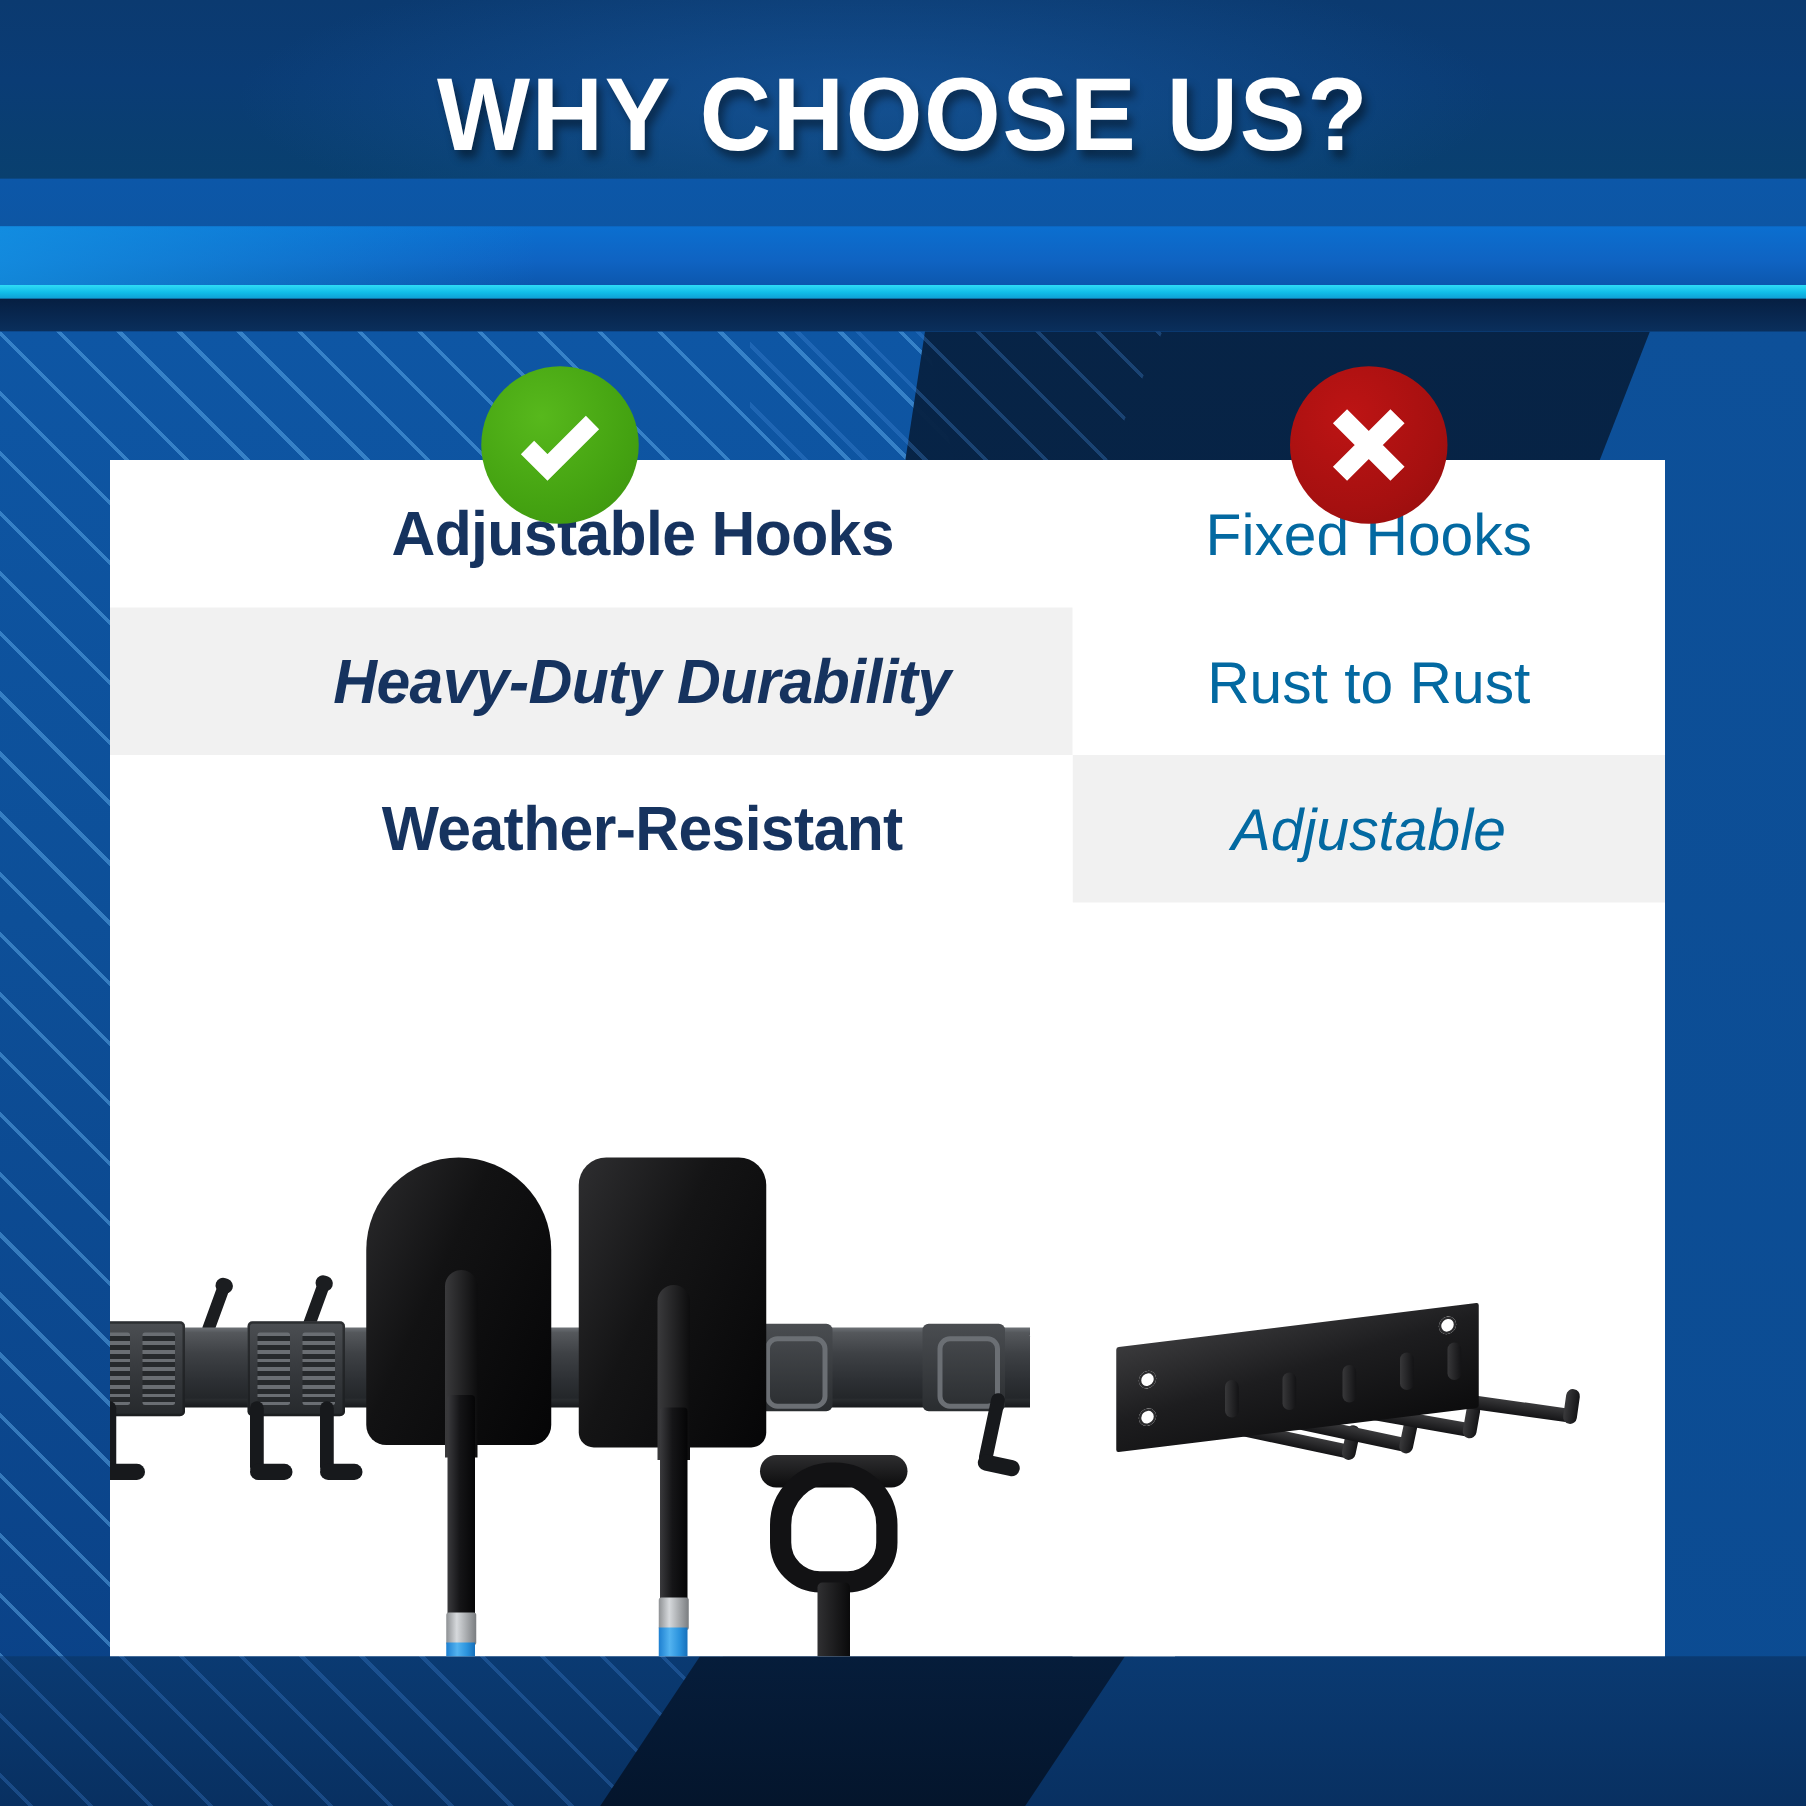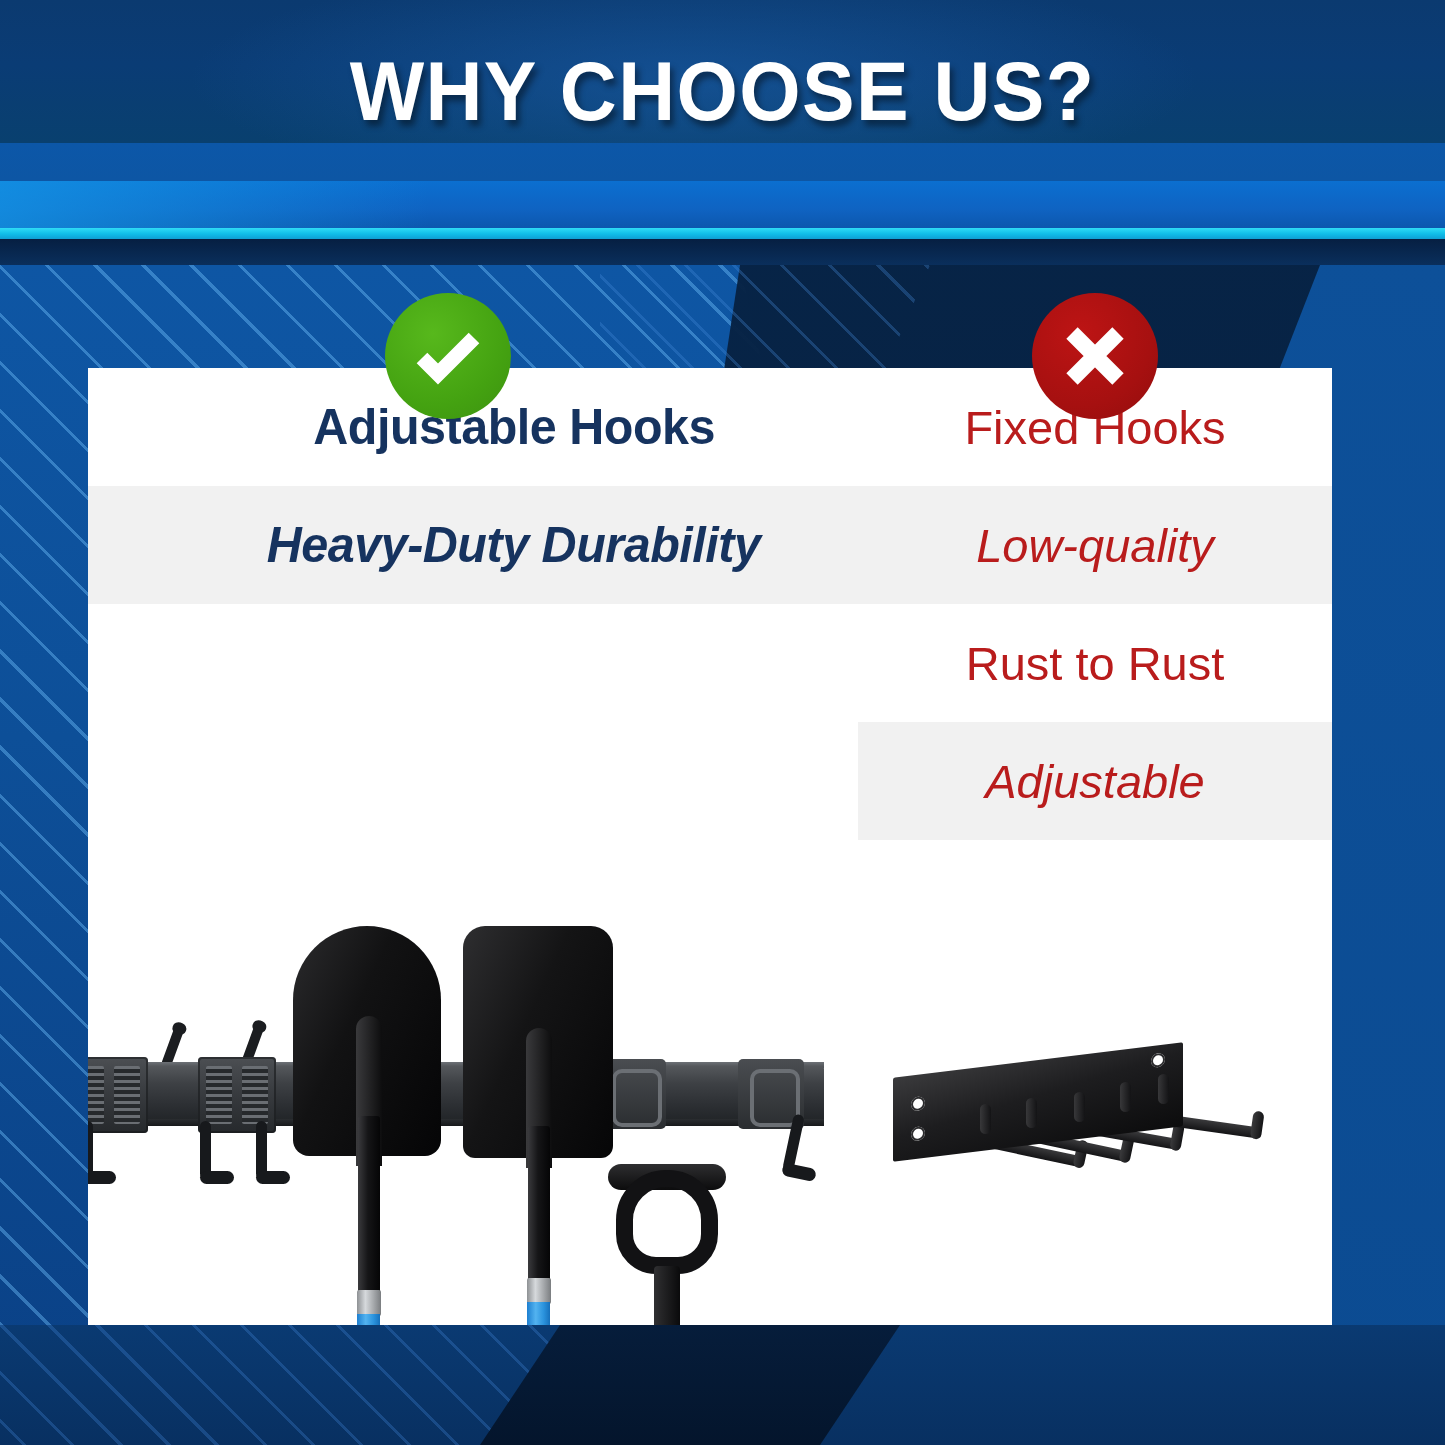--- a/index.html
+++ b/index.html
@@ -172,21 +172,21 @@
 
   .row-label-pro {
     color: #16335f;
     font-size: 50px;
     font-weight: bold;
     letter-spacing: -0.5px;
     white-space: nowrap;
     transform: scaleX(0.97);
   }
   .row-label-con {
-    color: #b91c1c;
+    color: #0369a1;
     font-size: 47px;
     font-weight: normal;
     letter-spacing: 0px;
     white-space: nowrap;
   }
 
   
   .badge {
     position: absolute;
     width: 126px; height: 126px;
@@ -431,20 +431,23 @@
   <div class="band-cyan"></div>
   <div class="band-dark"></div>
 
   <div class="card card-left">
     <div class="row">
       <span class="row-label-pro">Adjustable Hooks</span>
     </div>
     <div class="row alt">
       <span class="row-label-pro">Heavy-Duty Durability</span>
     </div>
+    <div class="row">
+      <span class="row-label-pro">Weather-Resistant</span>
+    </div>
 
     <div class="photo-left">
       <div class="hook-up" style="left:72px; top:110px; transform:rotate(20deg);"></div>
       <div class="hook-up" style="left:152px; top:108px; transform:rotate(20deg);"></div>
 
       <div class="rail-edge-top"></div>
       <div class="rail"></div>
       <div class="rail-edge-bot"></div>
 
       <div class="clip clip-a"></div>
@@ -481,23 +484,20 @@
         </div>
 
       </div>
     </div>
   </div>
 
   <div class="card card-right">
     <div class="row">
       <span class="row-label-con">Fixed Hooks</span>
     </div>
-    <div class="row alt">
-      <span class="row-label-con">Low-quality</span>
-    </div>
     <div class="row">
       <span class="row-label-con">Rust to Rust</span>
     </div>
     <div class="row alt">
       <span class="row-label-con">Adjustable</span>
     </div>
 
     <div class="photo-right">
       <div class="fhook" style="left:118px; top:126px; width:108px; transform:rotate(12deg);"></div>
       <div class="fhook" style="left:160px; top:120px; width:112px; transform:rotate(12deg);"></div>

